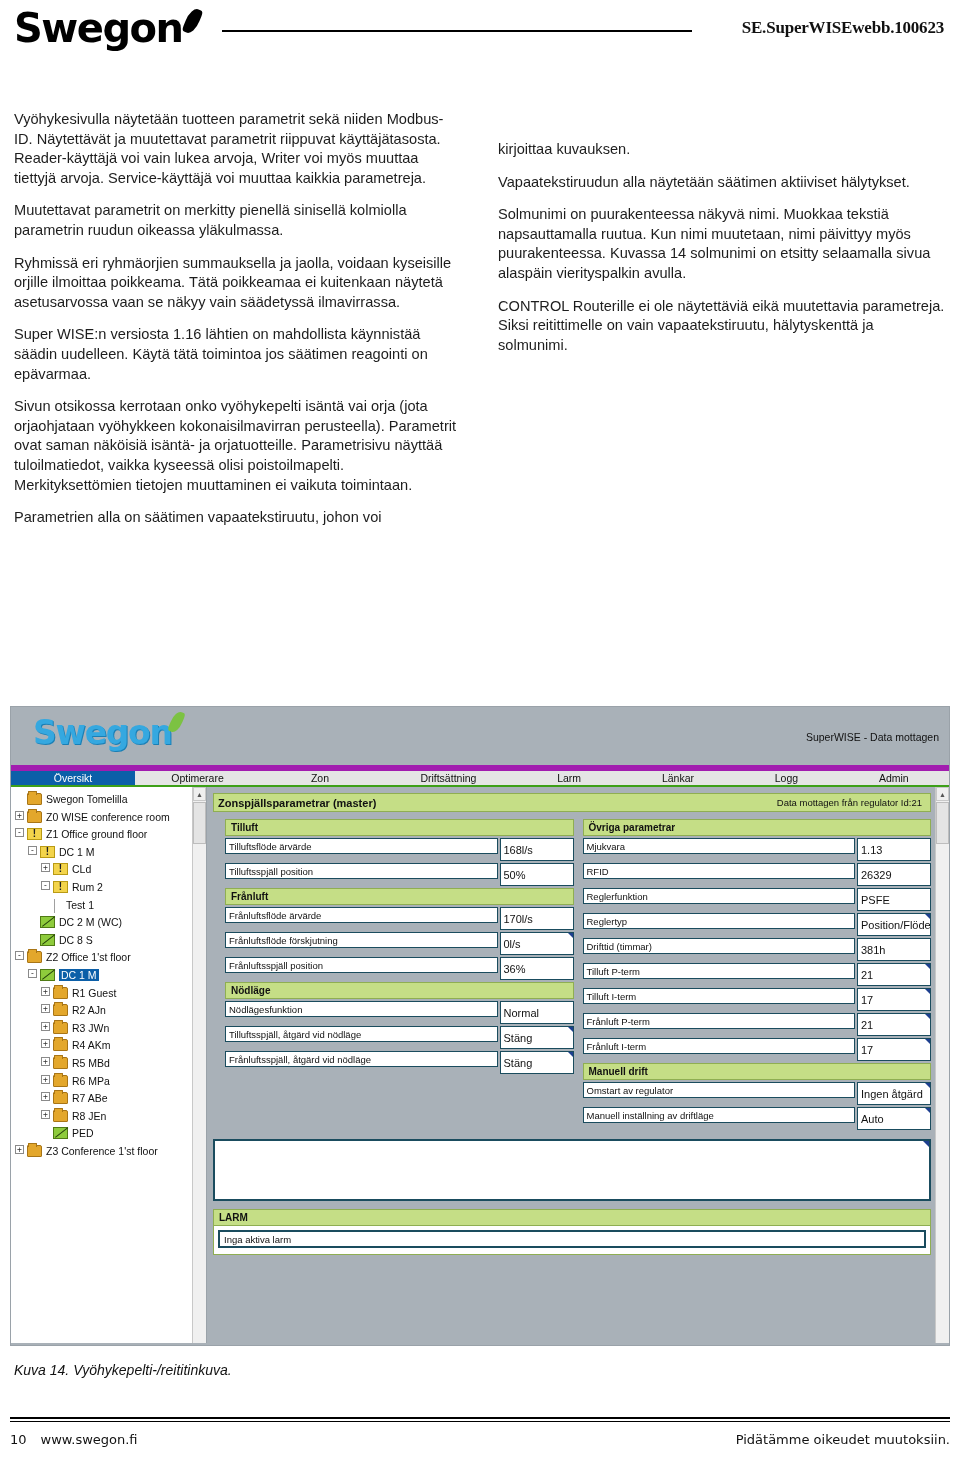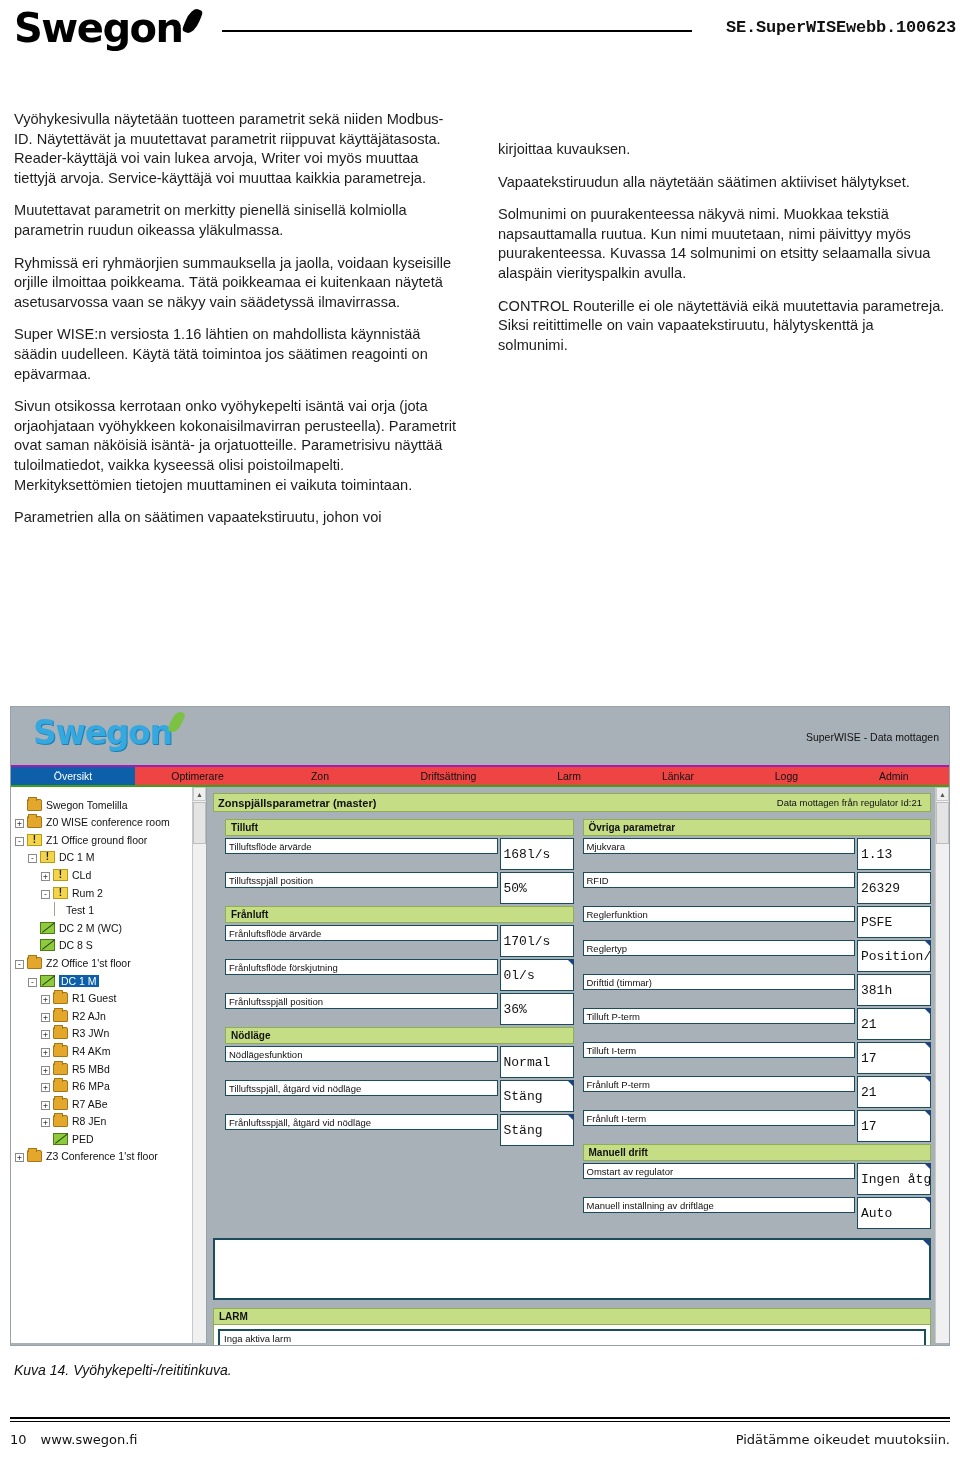--- a/index.html
+++ b/index.html
@@ -21,22 +21,22 @@
     font-weight: bold; font-size: 40px; letter-spacing:-1.5px;
     color:#000; line-height:44px;
   }
   .logo-leaf {
     position:absolute; left:172px; top:2px; width:13px; height:26px;
     background:#000; border-radius:60% 20% 60% 20%;
     transform: rotate(22deg);
   }
   .header-rule { position:absolute; left:222px; top:30px; width:470px; height:2px; background:#000; }
   .doc-code {
-    position:absolute; right:4px; top:18px;
-    font-family:Liberation Mono, monospace;
+    position:absolute; right:16px; top:18px;
+    font-family:Liberation Serif, serif;
     font-weight:bold; font-size:17px; color:#111; letter-spacing:-0.2px;
   }
 
   
   .col { position:absolute; width:448px; }
   .col-left { left:14px; top:110px; }
   .col-right { left:498px; top:140px; }
 
   h2.section-title {
     font-family:"DejaVu Sans", sans-serif;
@@ -73,41 +73,41 @@
     transform:rotate(22deg);
   }
   .shot-status {
     position:absolute; right:10px; top:24px;
     font-size:10.5px; color:#111;
   }
 
   
   .navbar {
     display:flex; height:22px;
-    background:#ef4444;
-    border-top:2px solid #a21caf; border-bottom:2px solid #3da018;
+    background:#e5e5e5;
+    border-top:6px solid #a21caf; border-bottom:2px solid #3da018;
   }
   .navtab {
     flex:1 1 auto; display:flex; align-items:center; justify-content:center;
     font-size:10.5px; color:#111; height:100%;
   }
   .navtab.active { background:#0c5fa8; color:#ffffff; flex:0 0 124px; }
   .navtab:nth-child(2){ flex:0 0 125px; }
   .navtab:nth-child(3){ flex:0 0 120px; }
 
   
   .shot-main { display:flex; height:calc(640px - 58px - 26px); }
 
   
   .tree-panel {
     width:196px; background:#ffffff; position:relative;
     border-right:1px solid #9aa2a9; overflow:hidden;
   }
   .tree { padding:6px 0 0 4px; }
-  .tnode { display:flex; align-items:flex-end; height:17.6px; white-space:nowrap; }
+  .tnode { display:flex; align-items:flex-start; height:17.6px; white-space:nowrap; }
   .tog {
     width:9px; height:9px; border:1px solid #8a8a8a; background:#fff;
     font-size:8px; line-height:7px; text-align:center; color:#333;
     margin-right:3px; flex:0 0 9px; font-family:"DejaVu Sans Mono", monospace;
   }
   .tog.blank { border:none; background:none; }
   .ico { width:15px; height:12px; margin-right:4px; flex:0 0 15px; position:relative; }
   .ico.folder { background:#e3a72c; border:1px solid #a87516; border-radius:1px 2px 1px 1px; }
   .ico.folder:before {
     content:""; position:absolute; left:0; top:-3px; width:7px; height:3px;
@@ -165,23 +165,23 @@
     height:17px; display:flex; align-items:center; padding-left:5px;
     font-size:10px; font-weight:bold; color:#111; margin-bottom:2px;
   }
   .prow { display:flex; gap:2px; margin-bottom:2px; }
   .pname {
     flex:1; height:16px; background:#fff; border:1px solid #1a4c5e;
     display:flex; align-items:center; padding-left:3px;
     font-size:9.5px; color:#111; overflow:hidden; white-space:nowrap;
   }
   .pval {
-    width:74px; height:32px; background:#fff; border:1px solid #1a4c5e;
+    width:74px; height:23px; background:#fff; border:1px solid #1a4c5e;
     display:flex; align-items:center; padding-left:3px;
-    font-size:13px; color:#111; position:relative; overflow:hidden; white-space:nowrap;font-family:Liberation Mono, monospace;
+    font-size:11px; color:#111; position:relative; overflow:hidden; white-space:nowrap;
   }
   .pval.edit:after {
     content:""; position:absolute; right:0; top:0;
     border-top:5px solid #1d3f8f; border-left:5px solid transparent;
   }
   .freetext {
     margin-top:7px; height:62px; background:#fff;
     border:2px solid #1a4c5e; position:relative;
   }
   .freetext:after {

